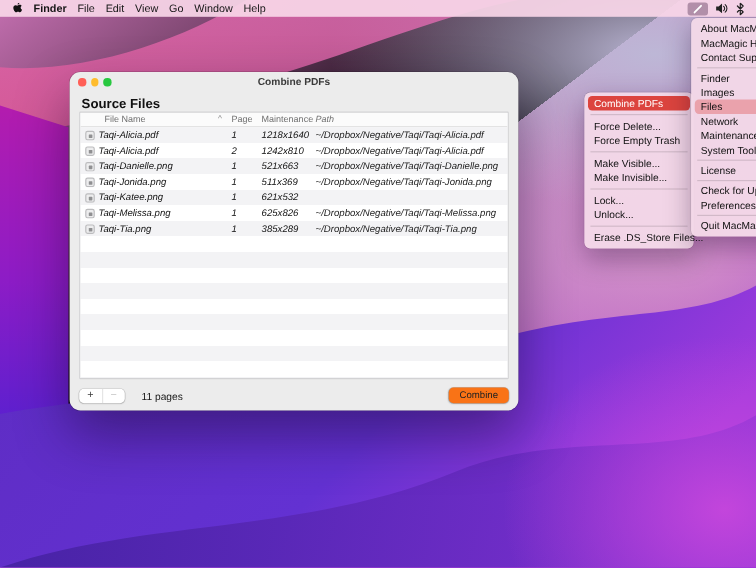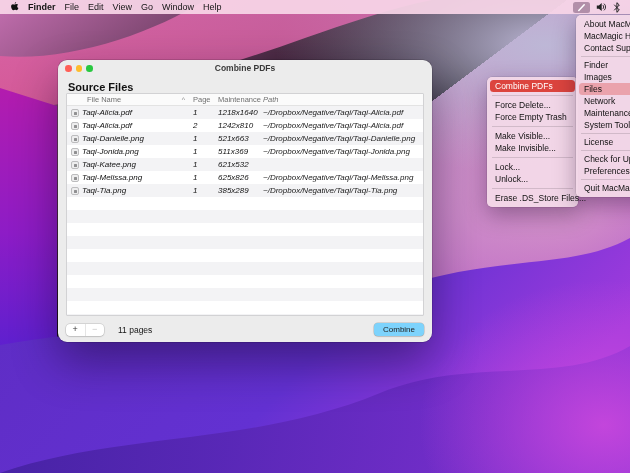--- a/index.html
+++ b/index.html
@@ -51,21 +51,21 @@
   .cell-page{width:26px;padding-left:6px;}
   .cell-dims{width:46px;padding-left:5px;}
   .cell-path{flex:1;padding-left:4px;color:#212121;white-space:nowrap;overflow:hidden;}
   .footer{position:absolute;left:8px;right:8px;bottom:5px;height:15px;display:flex;align-items:center;}
   .segmented{display:flex;width:38px;height:12px;background:#fff;border-radius:4px;overflow:hidden;
     box-shadow:0 0 0 0.5px rgba(0,0,0,0.16),0 0.5px 1.5px rgba(0,0,0,0.18);}
   .seg{flex:1;display:flex;align-items:center;justify-content:center;font-size:9px;line-height:9px;color:#3a3a3a;cursor:default;}
   .seg-add{border-right:1px solid #e5e5e5;}
   .seg-rem{color:#c5c5c5;}
   .pages{margin-left:14px;font-size:8.5px;color:#161616;}
-  .combine{margin-left:auto;height:13px;padding:0 9px;background:#7dd3fc;border:none;border-radius:4px;
+  .combine{margin-left:auto;height:13px;padding:0 9px;background:#f97316;border:none;border-radius:4px;
     box-shadow:0 0 0 0.5px rgba(0,0,0,0.18),0 0.5px 1.5px rgba(0,0,0,0.2);
     font-size:8px;color:#222;font-family:inherit;line-height:12px;}
 
   
   .menu{position:absolute;background:rgba(243,216,231,0.97);border-radius:5px;padding:3px 0;
     box-shadow:0 8px 22px rgba(30,5,40,0.35),0 0 0 0.5px rgba(0,0,0,0.14);
     font-size:8.5px;color:#101010;z-index:20;}
   .submenu{left:487px;top:77px;width:91px;}
   .appmenu{left:576px;top:15px;width:150px;}
   .menu-item{height:12px;line-height:12px;padding:0 8px;white-space:nowrap;cursor:default;}

